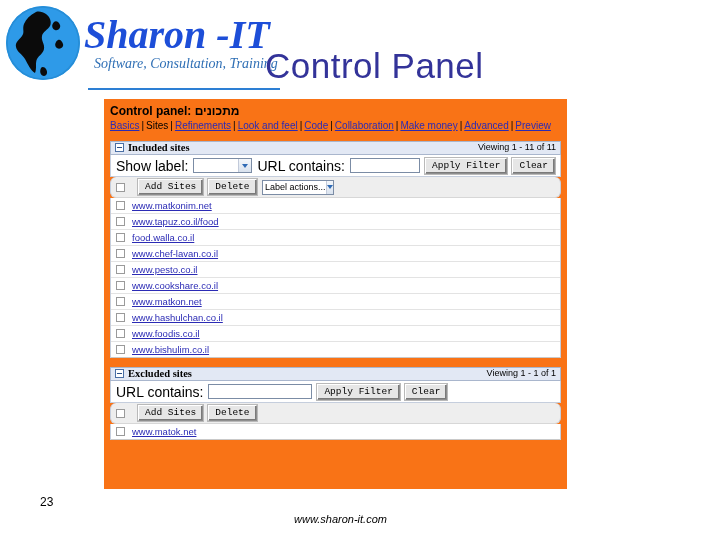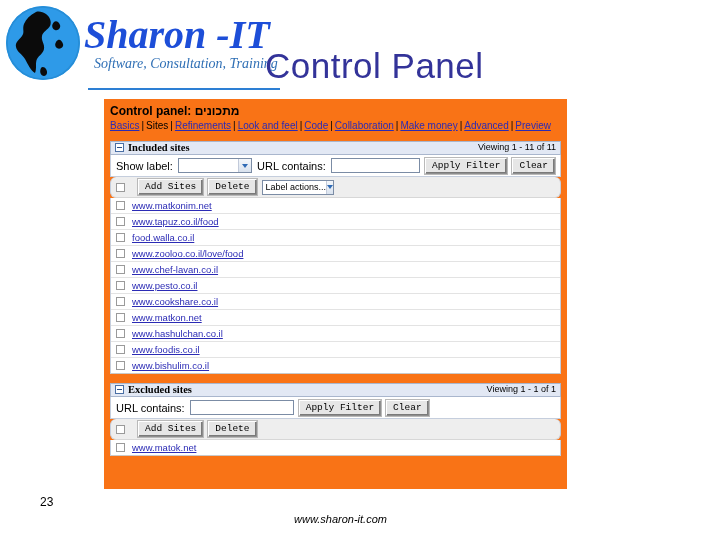--- a/index.html
+++ b/index.html
@@ -160,31 +160,32 @@
     border-right: 1px solid #c5cedd;
     border-bottom: 1px solid #c5cedd;
     background: #ffffff;
     height: 22px;
     display: flex;
     align-items: center;
     padding: 0 5px;
     gap: 5px;
     box-sizing: border-box;
   }
-  .lbl { font-size: 11px; color: #000; white-space: nowrap; }
+  .lbl { font-size: 14px; color: #000; white-space: nowrap; }
 
   .sel {
     height: 15px;
     border: 1px solid #7b8ca5;
     background: #ffffff;
     display: flex;
     align-items: center;
     box-sizing: border-box;
     font-size: 9px;
     padding-left: 3px;
+    justify-content: flex-end;
   }
   .sel .sel-text { flex: 1; white-space: nowrap; color: #000; }
   .sel .arrow {
     width: 13px;
     height: 13px;
     background: linear-gradient(#f4f7fb, #d9e2ee);
     border-left: 1px solid #c2cada;
     display: flex;
     align-items: center;
     justify-content: center;
@@ -359,24 +360,20 @@
         <div class="site-row">
           <span class="cb"></span>
           <a class="site-link">www.tapuz.co.il/food</a>
         </div>
         <div class="site-row">
           <span class="cb"></span>
           <a class="site-link">food.walla.co.il</a>
         </div>
         <div class="site-row">
           <span class="cb"></span>
-          <a class="site-link">www.zooloo.co.il/love/food</a>
-        </div>
-        <div class="site-row">
-          <span class="cb"></span>
           <a class="site-link">www.chef-lavan.co.il</a>
         </div>
         <div class="site-row">
           <span class="cb"></span>
           <a class="site-link">www.pesto.co.il</a>
         </div>
         <div class="site-row">
           <span class="cb"></span>
           <a class="site-link">www.cookshare.co.il</a>
         </div>

